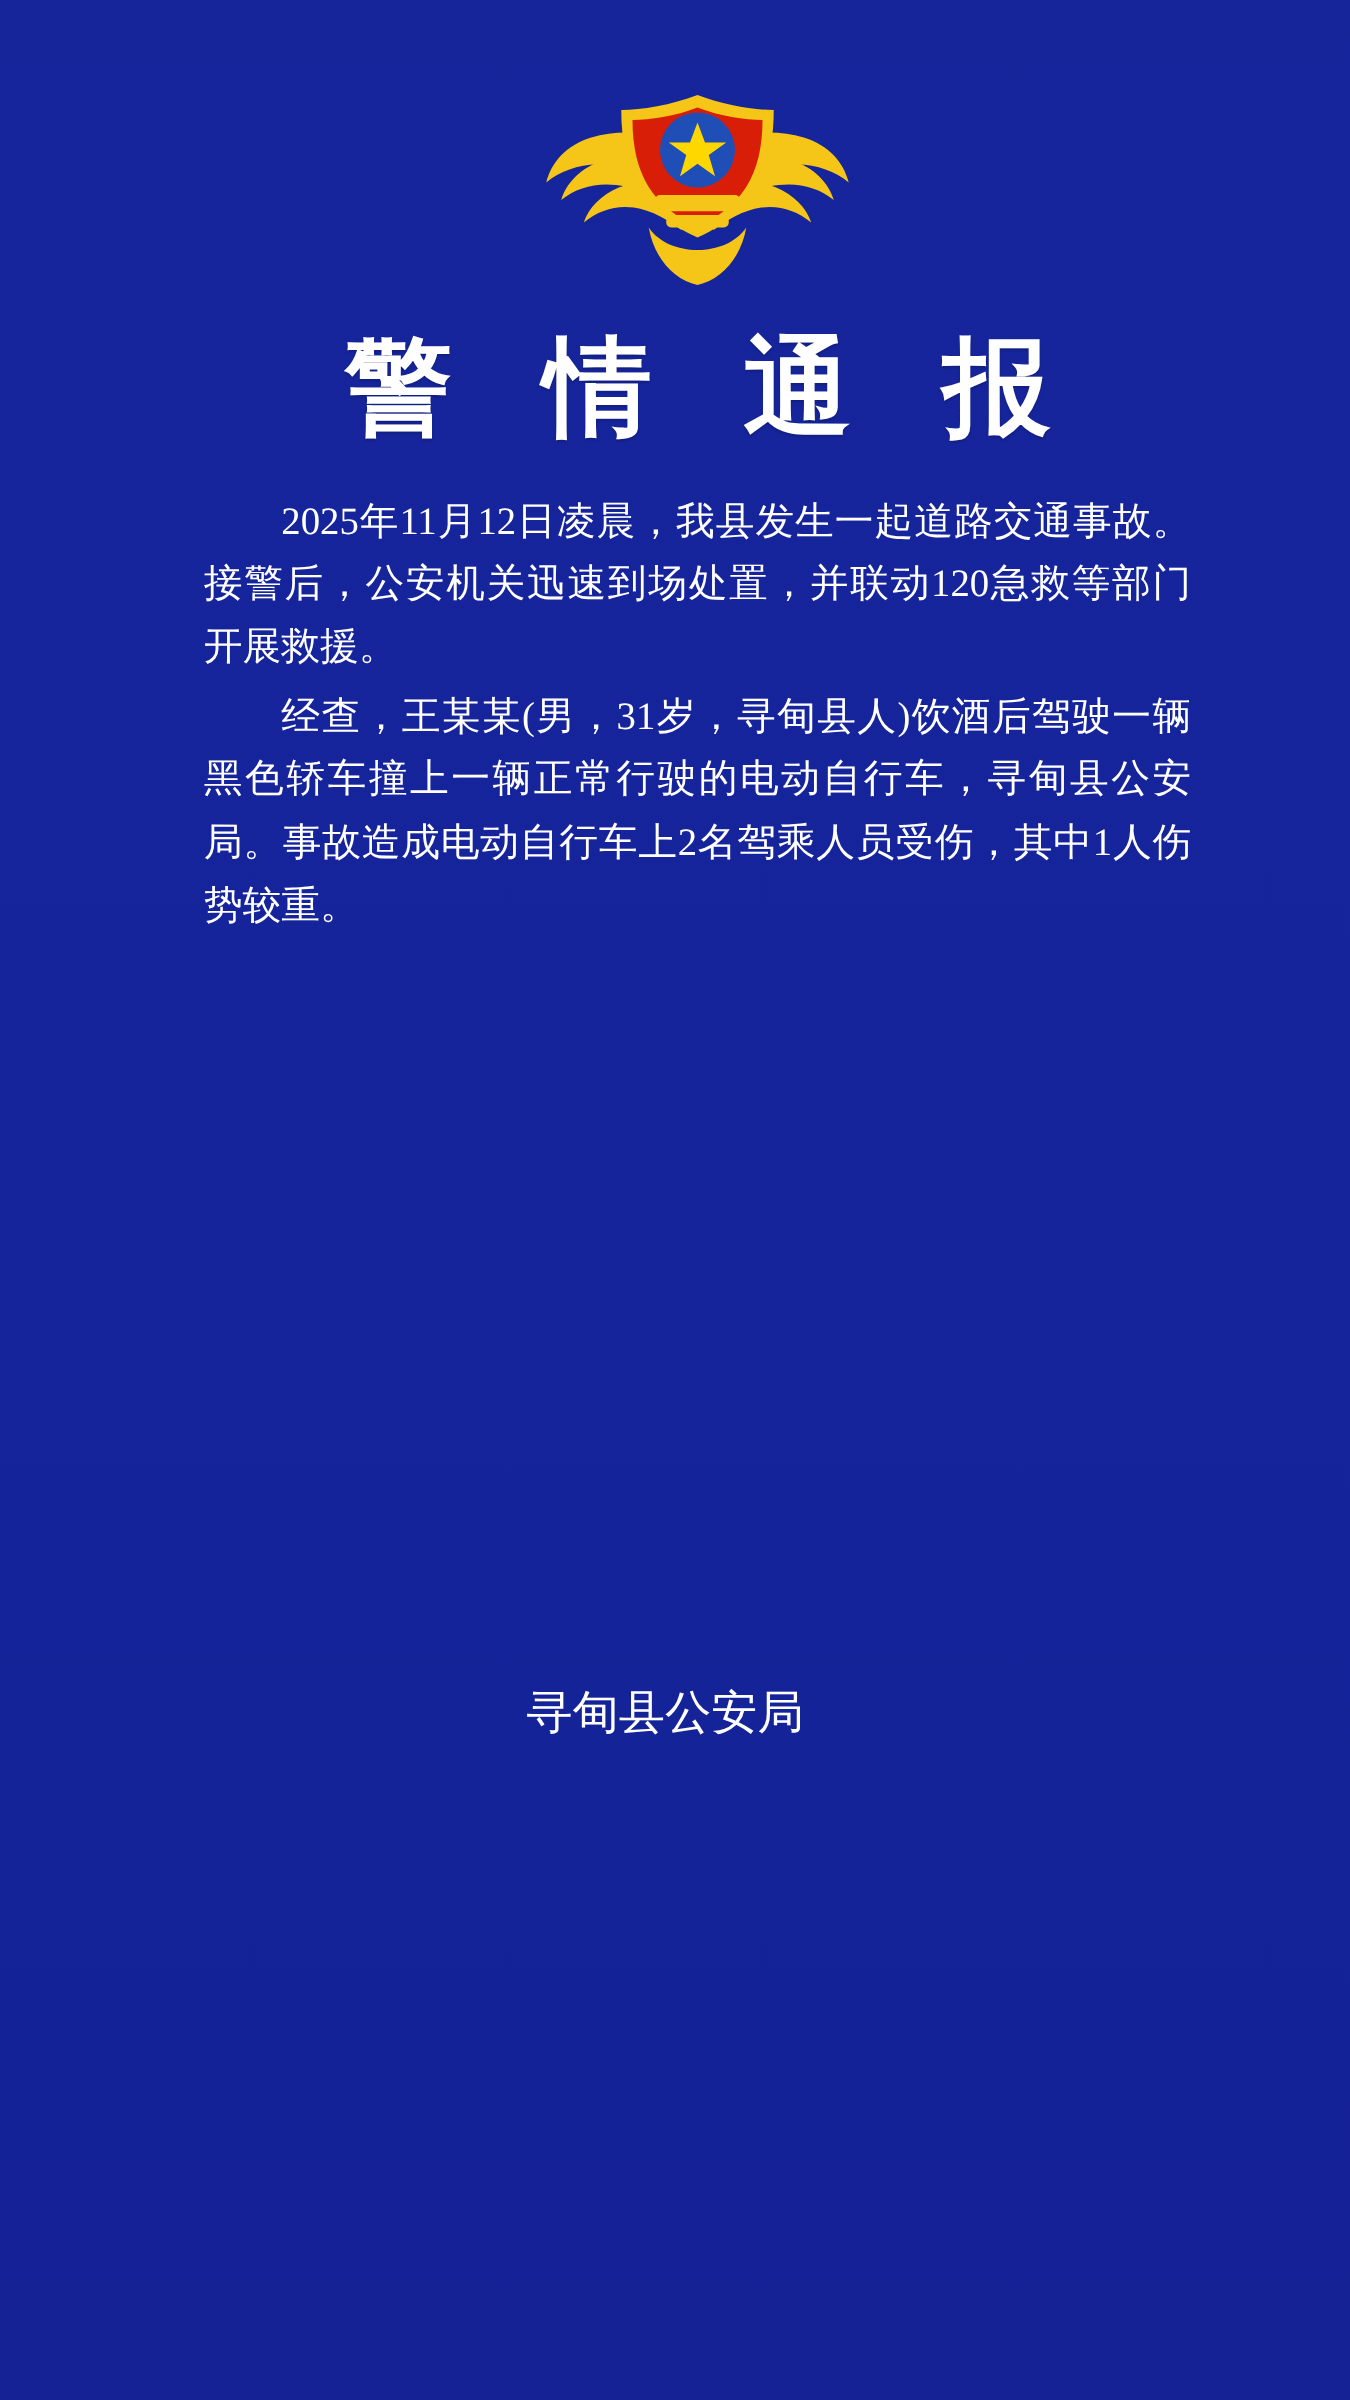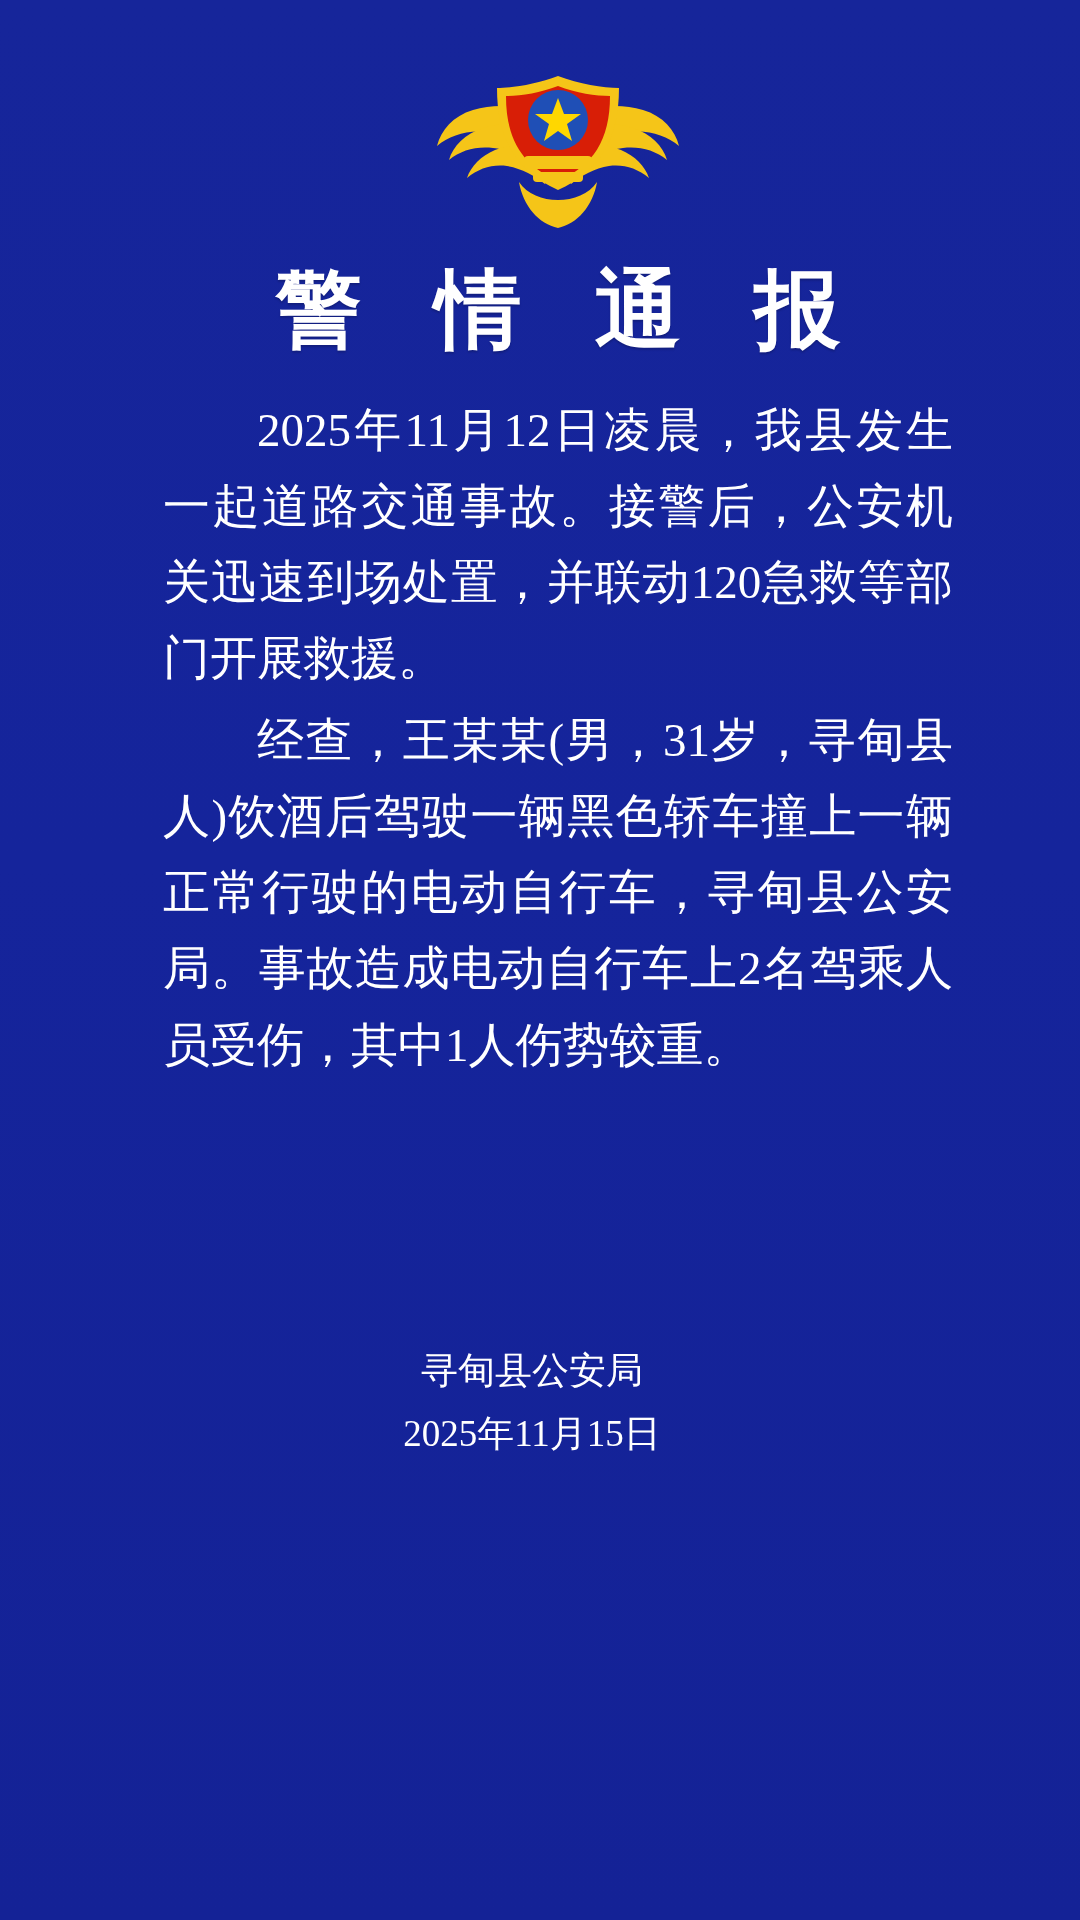--- a/index.html
+++ b/index.html
@@ -45,21 +45,21 @@
     line-height: 1.1;
     text-align: center;
     font-family: "Liberation Serif", "DejaVu Serif", serif;
     text-shadow: 0 2px 2px rgba(0,0,0,0.18);
   }
 
   
   .body-text {
     margin-top: 34px;
     width: 790px;
-    font-size: 47px;
+    font-size: 31px;
     line-height: 1.62;
     text-align: justify;
     text-justify: inter-ideograph;
     font-family: "Liberation Serif", "DejaVu Serif", serif;
   }
   .body-text p {
     margin: 0 0 6px 0;
     text-indent: 2em;
   }
 
@@ -111,16 +111,15 @@
 
   <div class="title">警 情 通 报</div>
 
   <div class="body-text">
     <p>2025年11月12日凌晨，我县发生一起道路交通事故。接警后，公安机关迅速到场处置，并联动120急救等部门开展救援。</p>
     <p>经查，王某某(男，31岁，寻甸县人)饮酒后驾驶一辆黑色轿车撞上一辆正常行驶的电动自行车，寻甸县公安局。事故造成电动自行车上2名驾乘人员受伤，其中1人伤势较重。</p>
   </div>
 
   <div class="signature">
     <div>寻甸县公安局</div>
-    <div>2025年11月15日</div>
   </div>
 
 </div>
 
 </body></html>

